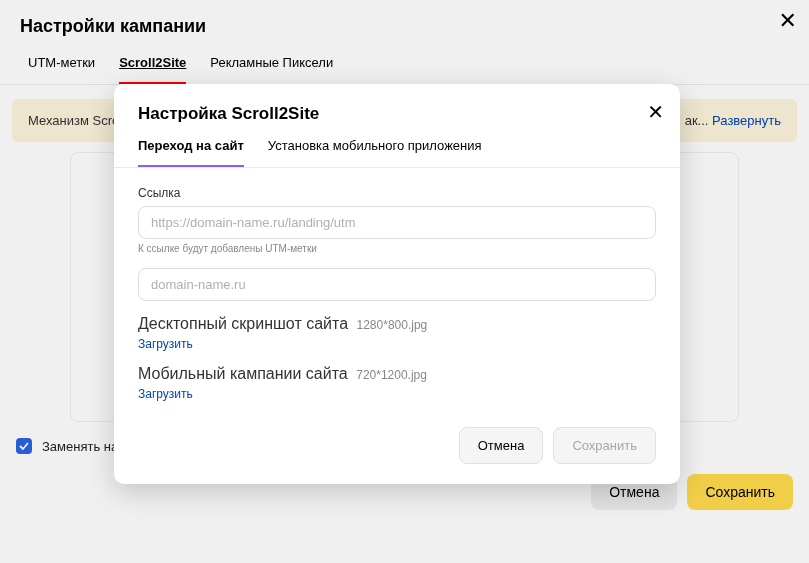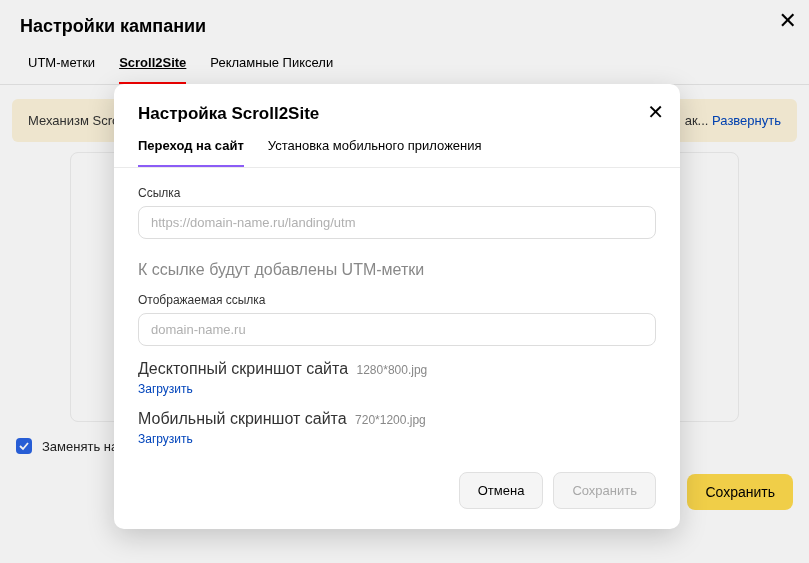--- a/index.html
+++ b/index.html
@@ -37,21 +37,21 @@
 
 .modal-tabs { display: flex; gap: 24px; padding: 6px 24px 0; border-bottom: 1px solid #eaeaea; }
 .modal-tab { font-size: 13px; color: #000; padding-bottom: 12px; cursor: pointer; }
 .modal-tab.active { font-weight: 700; border-bottom: 2px solid #8b5cf6; }
 
 .modal-body { padding: 18px 24px 6px; }
 .field-group { margin-bottom: 14px; }
 .field-label { font-size: 12px; color: #333; margin-bottom: 6px; display: block; }
 .text-input { width: 100%; border: 1px solid #ddd; border-radius: 8px; padding: 8px 12px; font-size: 13px; }
 .text-input::placeholder { color: #b0b0b0; }
-.field-hint { font-size: 16px; color: #888; margin-top: 22px; }
+.field-hint { font-size: 10px; color: #888; margin-top: 4px; }
 
 .upload-row { margin-bottom: 14px; }
 .upload-label { font-size: 16px; color: #333; }
 .upload-dim { font-size: 12px; color: #888; margin-left: 4px; text-align: center; }
 .upload-link { display: block; font-size: 12px; color: #0044bb; margin-top: 4px; cursor: pointer; }
 
 .modal-footer { display: flex; justify-content: flex-end; gap: 10px; padding: 6px 24px 20px; }
 .mbtn { border-radius: 8px; padding: 10px 18px; font-size: 13px; cursor: pointer; border: none; }
 .mbtn-cancel { background: #f5f5f5; color: #000; border: 1px solid #e0e0e0; }
 .mbtn-save { background: #f5f5f5; color: #a8a8a8; border: 1px solid #e0e0e0; }
@@ -104,30 +104,29 @@
     <div class="modal-tab active">Переход на сайт</div>
     <div class="modal-tab">Установка мобильного приложения</div>
   </div>
   <div class="modal-body">
     <div class="field-group">
       <label class="field-label">Ссылка</label>
       <input class="text-input" placeholder="https://domain-name.ru/landing/utm" style="">
       <div class="field-hint">К ссылке будут добавлены UTM-метки</div>
     </div>
     <div class="field-group">
-      <label class="field-label">Отображаемая ссылка</label>
       <input class="text-input" placeholder="domain-name.ru" style="">
     </div>
     <div class="upload-row">
       <span class="upload-label">Десктопный скриншот сайта</span>
       <span class="upload-dim">1280*800.jpg</span>
       <span class="upload-link">Загрузить</span>
     </div>
     <div class="upload-row">
-      <span class="upload-label">Мобильный скриншот сайта</span>
+      <span class="upload-label">Мобильный кампании сайта</span>
       <span class="upload-dim">720*1200.jpg</span>
       <span class="upload-link">Загрузить</span>
     </div>
   </div>
   <div class="modal-footer">
     <button class="mbtn mbtn-cancel">Отмена</button>
     <button class="mbtn mbtn-save">Сохранить</button>
   </div>
 </div>
 

